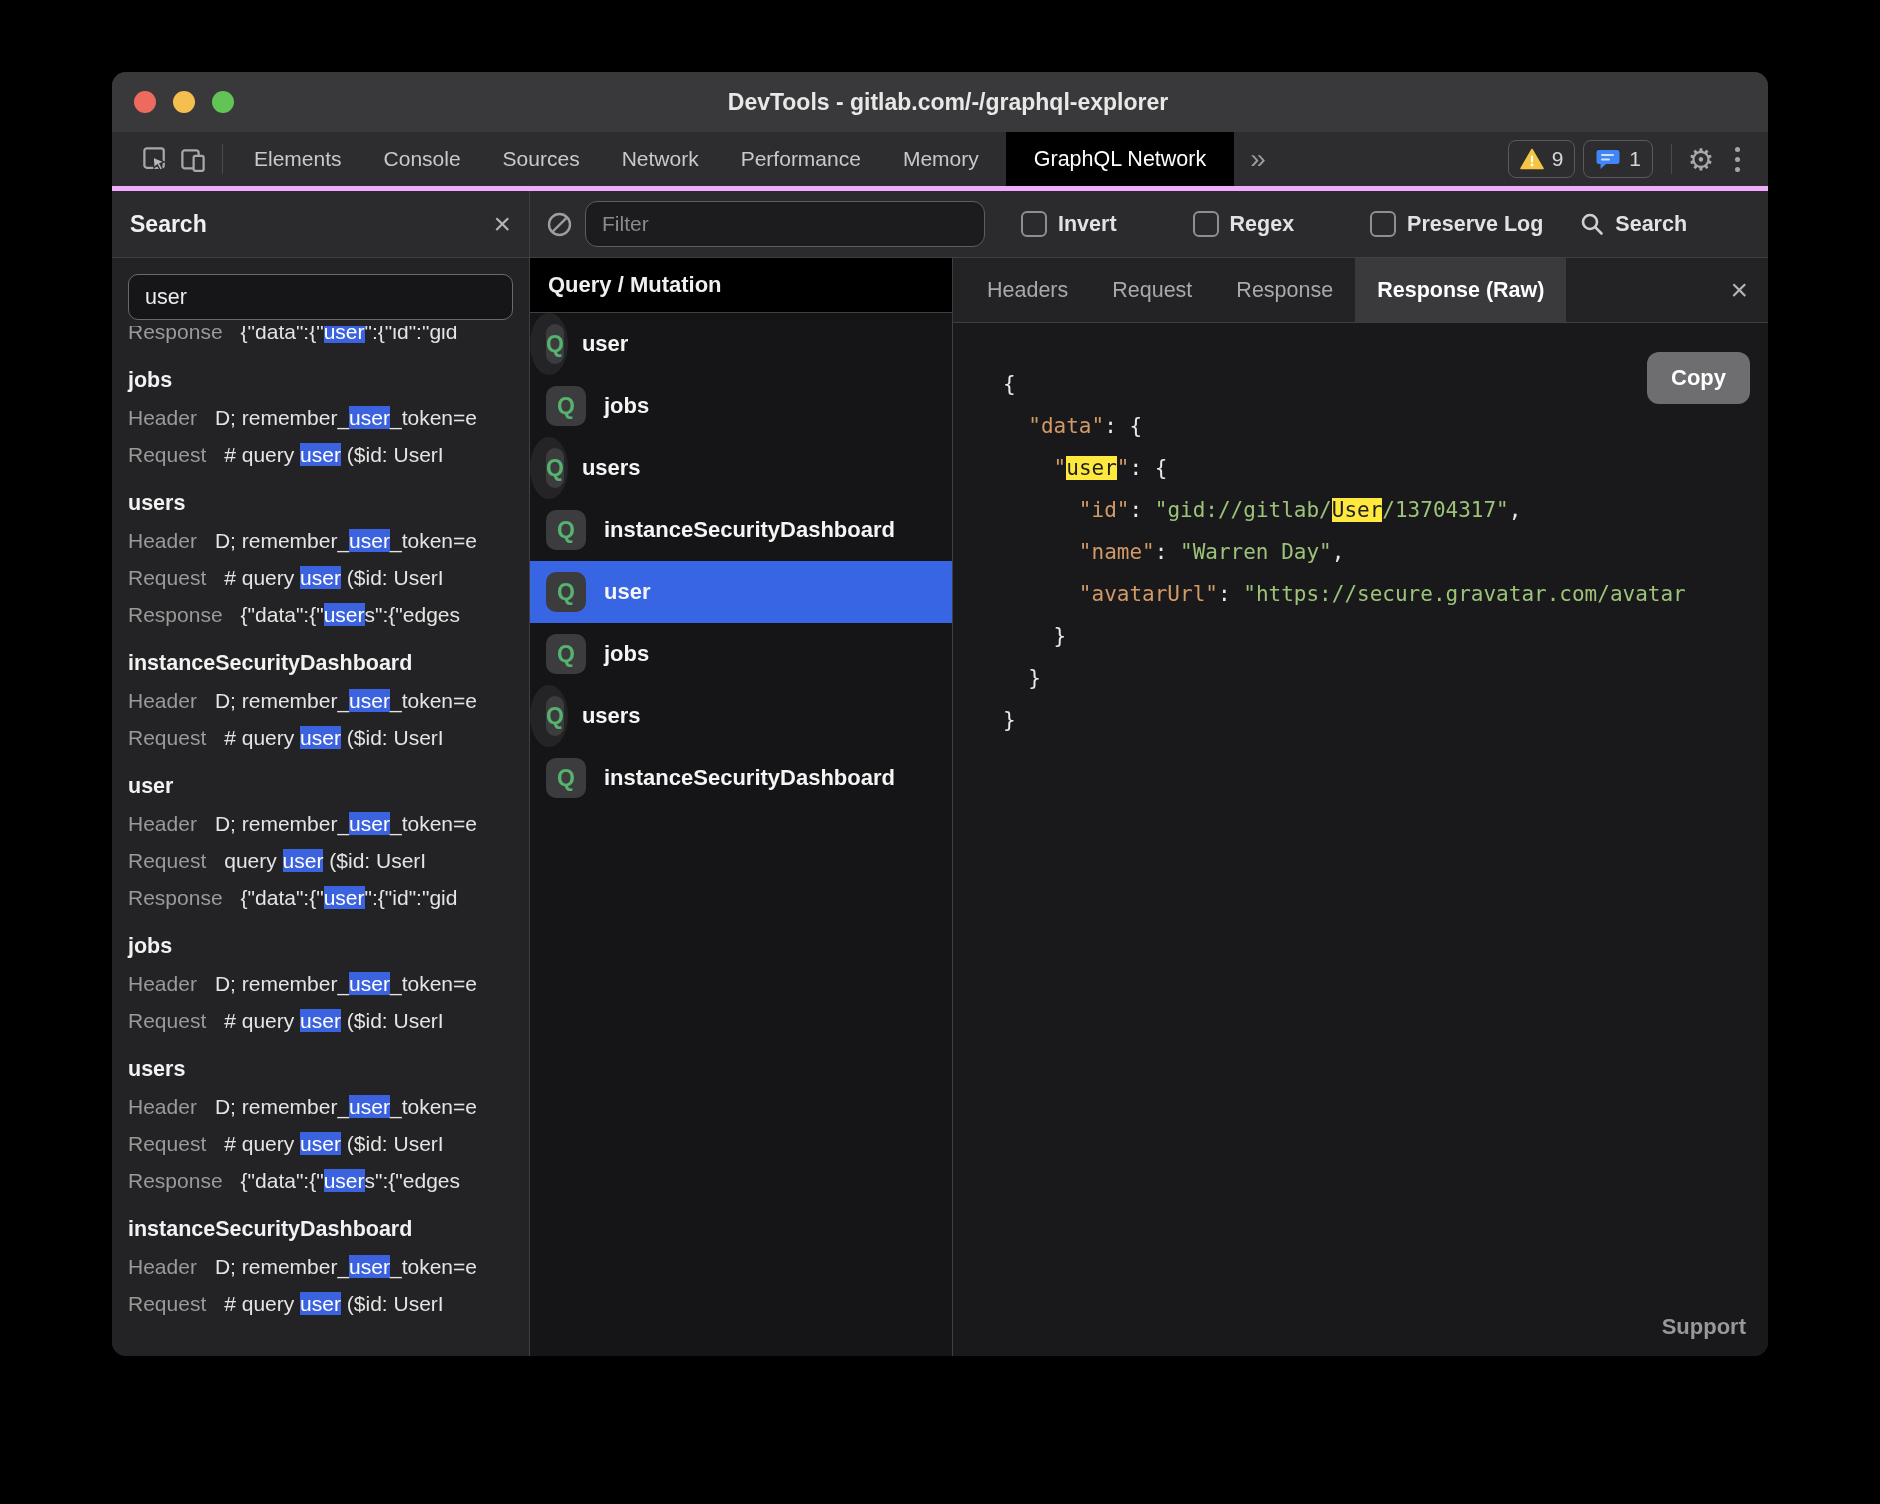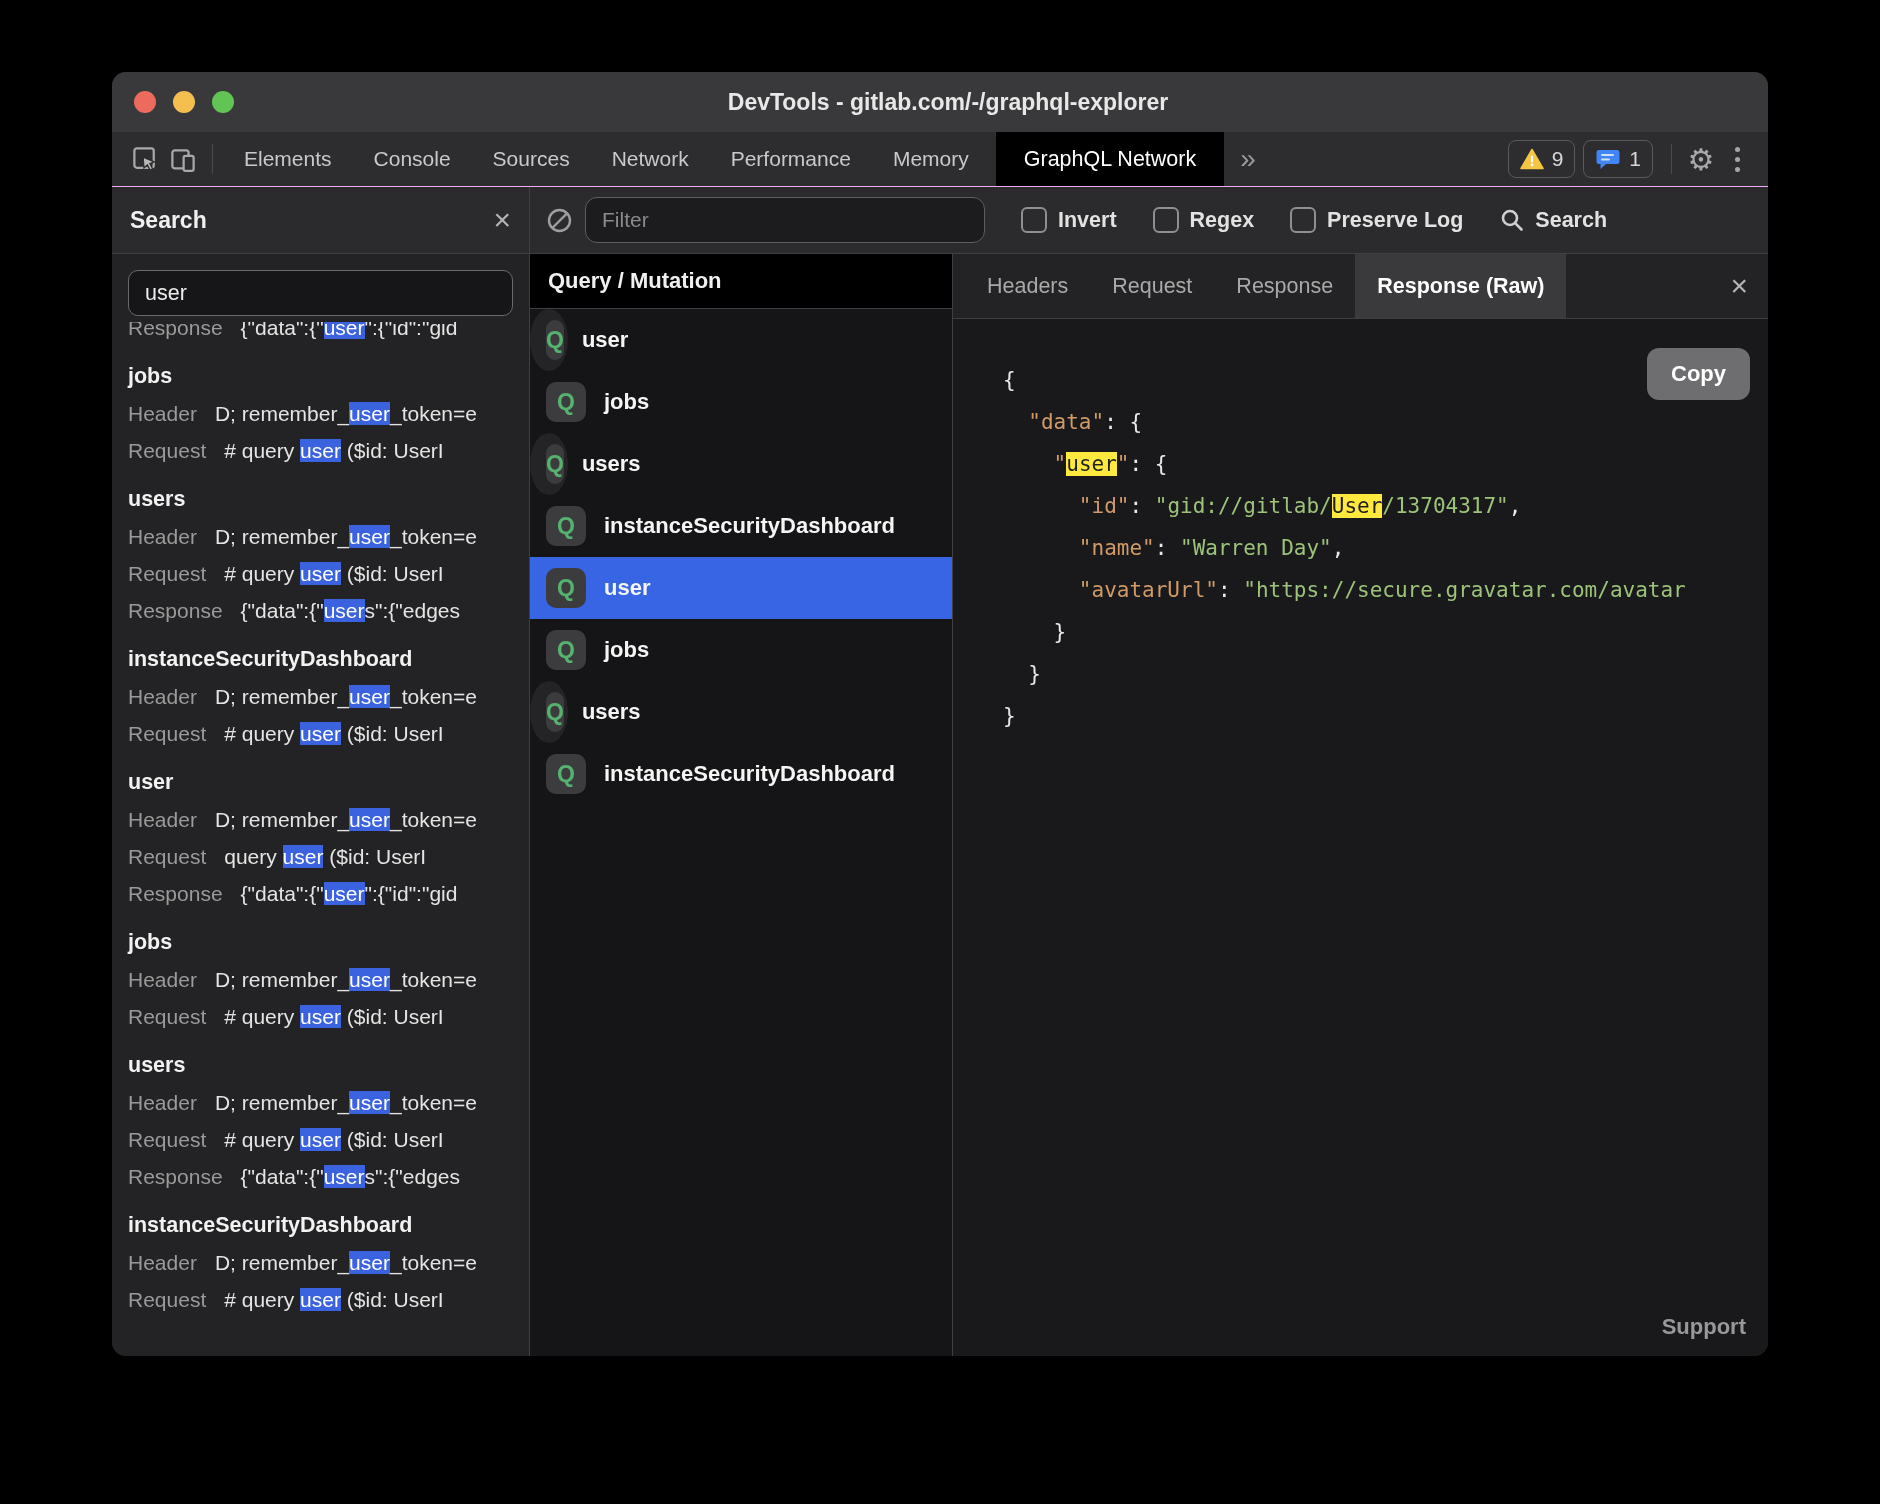--- a/index.html
+++ b/index.html
@@ -5,21 +5,21 @@
   html,body{margin:0;padding:0;background:#000;width:1880px;height:1504px;overflow:hidden;
     font-family:"Liberation Sans",sans-serif;-webkit-font-smoothing:antialiased;}
   .window{position:absolute;left:112px;top:72px;width:1656px;height:1284px;border-radius:14px;
     overflow:hidden;display:flex;flex-direction:column;background:#232325;}
   
   .titlebar{height:60px;flex:0 0 60px;background:#39393B;display:flex;align-items:center;justify-content:center;position:relative;}
   .lights{position:absolute;left:22px;top:0;height:100%;display:flex;align-items:center;gap:17px;}
   .light{width:22px;height:22px;border-radius:50%;}
   .title{color:#E8E8E8;font-size:23px;font-weight:bold;margin-left:16px;}
   
-  .tabbar{height:54px;flex:0 0 54px;background:#2D2D2F;display:flex;align-items:center;padding-left:14px;border-bottom:1px solid #f0abfc;}
+  .tabbar{height:54px;flex:0 0 54px;background:#2D2D2F;display:flex;align-items:center;padding-left:24px;border-bottom:5px solid #f0abfc;}
   .icon-btn{display:flex;align-items:center;justify-content:center;width:38px;height:38px;color:#A8A8A8;}
   .vsep{width:1px;height:30px;background:#4A4A4C;margin:0 10px;}
   .main-tabs{display:flex;align-items:center;height:100%;}
   .tab{padding:0 21px;height:100%;display:flex;align-items:center;color:#C9C9C9;font-size:21px;}
   .tab-active{height:100%;display:flex;align-items:center;background:#000;color:#FFF;font-size:21.5px;padding:0 28px;margin-left:6px;}
   .chevron{color:#9A9A9A;font-size:28px;margin:0 16px;}
   .spacer{flex:1;}
   .badge{display:flex;align-items:center;gap:8px;border:1px solid #5A5A5C;border-radius:8px;height:36px;padding:0 11px;margin-right:8px;}
   .badge .cnt{color:#D6D6D6;font-size:21px;}
   .kebab{display:flex;flex-direction:column;gap:5px;align-items:center;justify-content:center;width:34px;}
@@ -158,21 +158,21 @@
       <span class="xglyph">×</span>
     </div>
     <div class="hb-right">
       <span>
         <svg width="27" height="27" viewBox="0 0 27 27">
             <circle cx="13.5" cy="13.5" r="10.5" fill="none" stroke="#9E9E9E" stroke-width="2.4"></circle>
             <line x1="6.3" y1="21" x2="21" y2="6.3" stroke="#9E9E9E" stroke-width="2.4"></line>
           </svg>
       </span>
       <input class="filter-input" placeholder="Filter" style="">
-      <span style="display:flex;align-items:center;">
+      <span style="display:flex;align-items:center;gap:40px;">
           <div class="cb-group">
             <span class="cb-box"></span>
             <span class="cb-label">Invert</span>
           </div>
           <div class="cb-group">
             <span class="cb-box"></span>
             <span class="cb-label">Regex</span>
           </div>
           <div class="cb-group">
             <span class="cb-box"></span>

